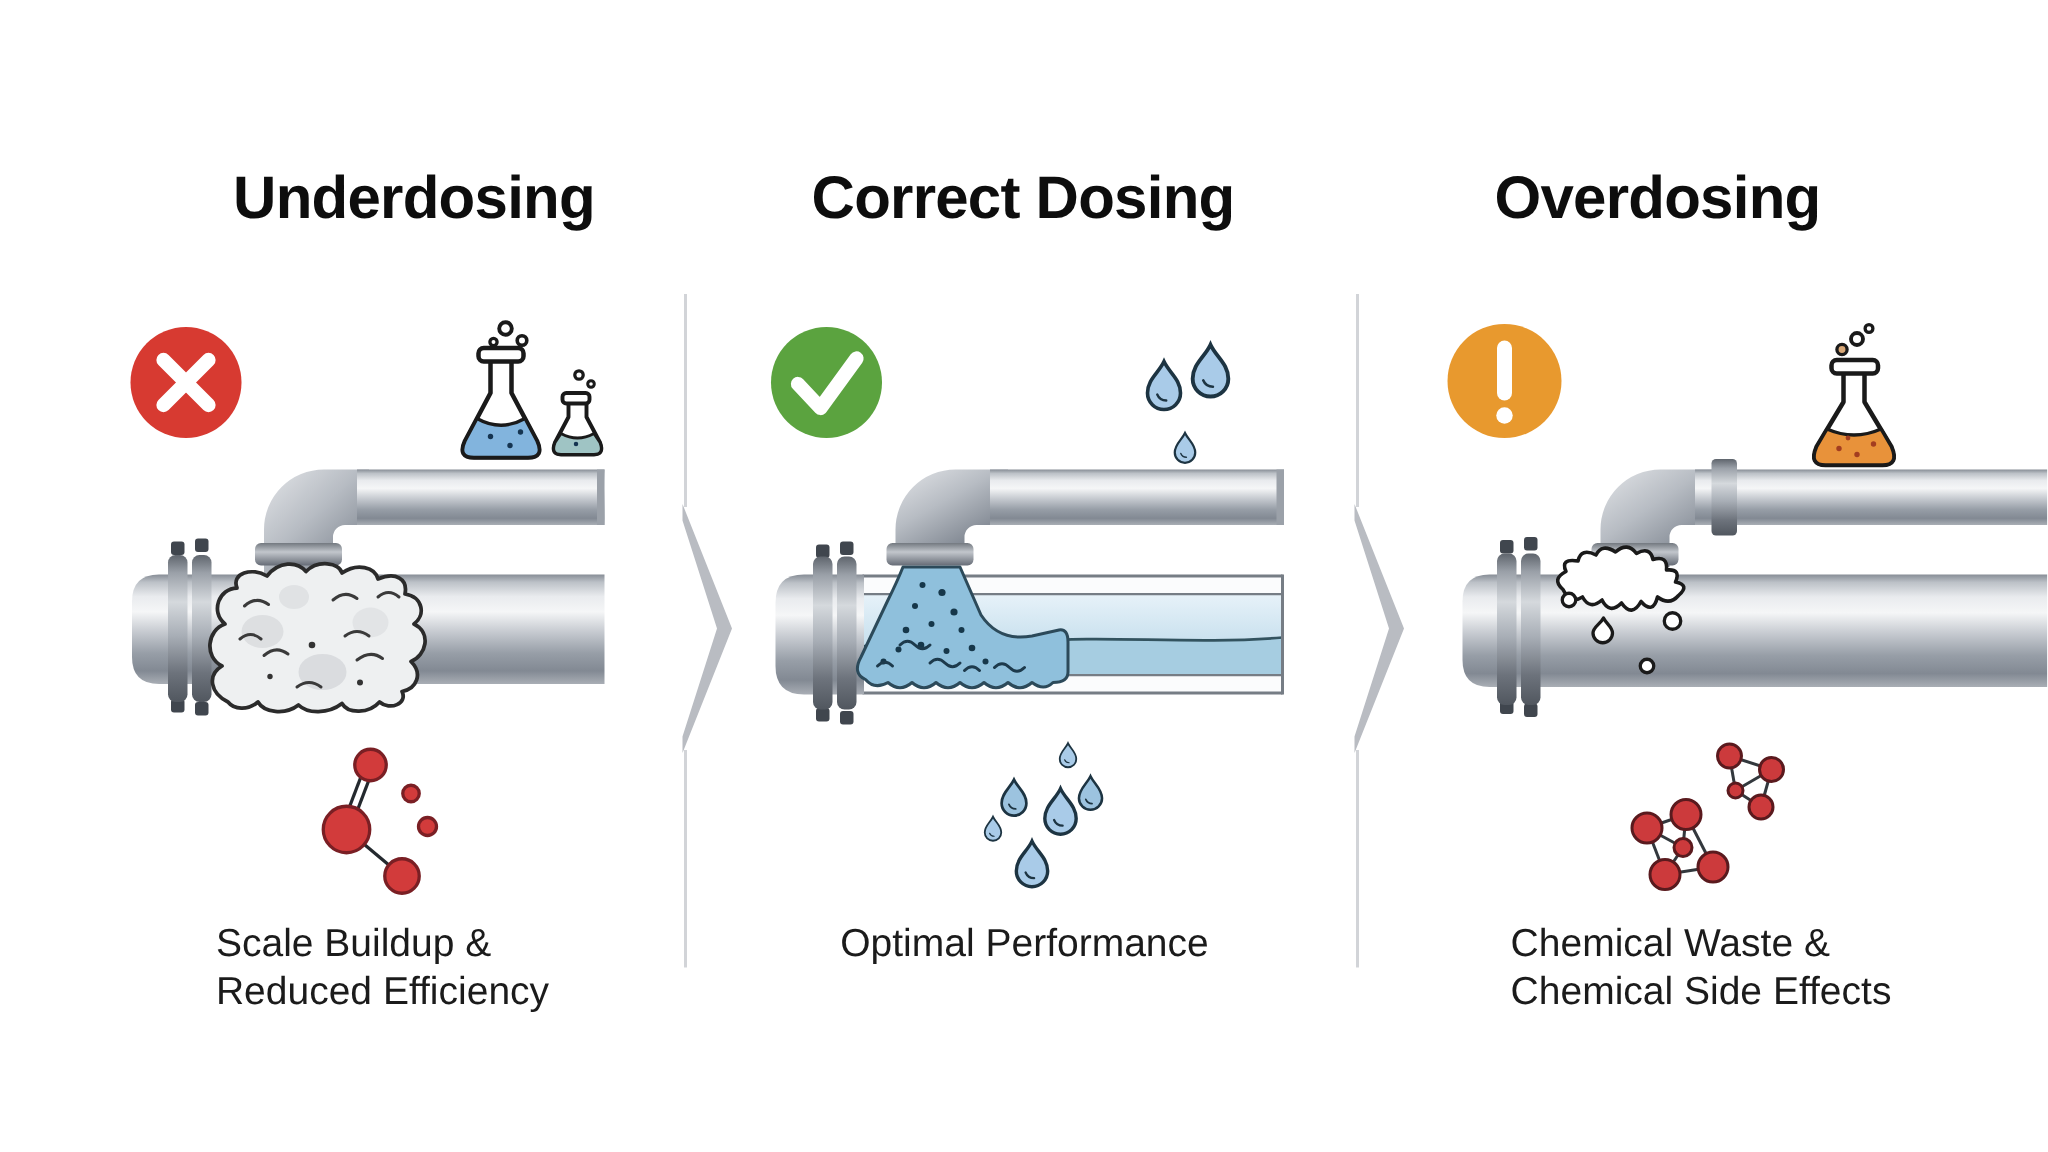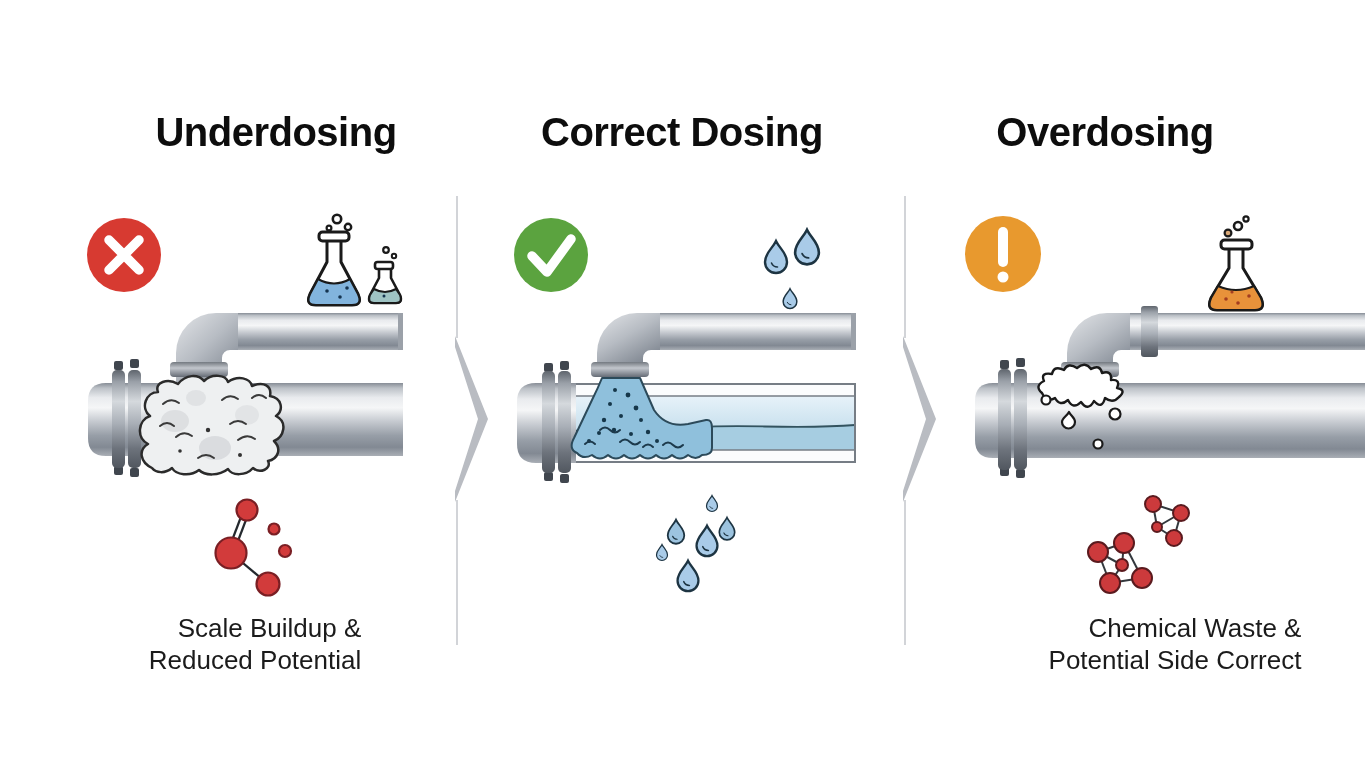--- a/index.html
+++ b/index.html
@@ -6,21 +6,21 @@
   .canvas{
     position:relative;width:1365px;height:768px;background:#ffffff;
     font-family:"Liberation Sans",sans-serif;overflow:hidden;padding-left:38px;
   }
   .panel-title{
     position:absolute;top:110px;transform:translateX(-50%);
     font-size:40px;font-weight:700;color:#0d0d0d;white-space:nowrap;letter-spacing:-.5px;
   }
   .panel-caption{
     position:absolute;top:612px;transform:translateX(-50%);
-    text-align:right;font-size:26px;line-height:32px;color:#1b1b1b;white-space:nowrap;font-weight:400;
+    text-align:left;font-size:26px;line-height:32px;color:#1b1b1b;white-space:nowrap;font-weight:400;
   }
   svg.art{position:absolute;left:0;top:0;}
 </style>
 </head>
 <body>
 
 <div class="canvas">
 
   <svg class="art" width="1365" height="768" viewBox="0 0 1365 768">
     <defs>
@@ -321,23 +321,23 @@
       </g>
     </g>
   </svg>
 
   <div class="panel-title" style="left:276px">Underdosing</div>
   <div class="panel-title" style="left:682px">Correct Dosing</div>
   <div class="panel-title" style="left:1105px">Overdosing</div>
 
   <div class="panel-caption" style="left:255px">
     <span>Scale Buildup &amp;</span><br>
-    <span>Reduced Potential</span>
+    <span>Reduced Efficiency</span>
   </div>
   <div class="panel-caption" style="left:683px">
-    <br>
+    <span>Optimal Performance</span><br>
   </div>
-  <div class="panel-caption" style="left:1175px">
+  <div class="panel-caption" style="left:1134px">
     <span>Chemical Waste &amp;</span><br>
-    <span>Potential Side Correct</span>
+    <span>Chemical Side Effects</span>
   </div>
 
 </div>
 
 </body></html>

